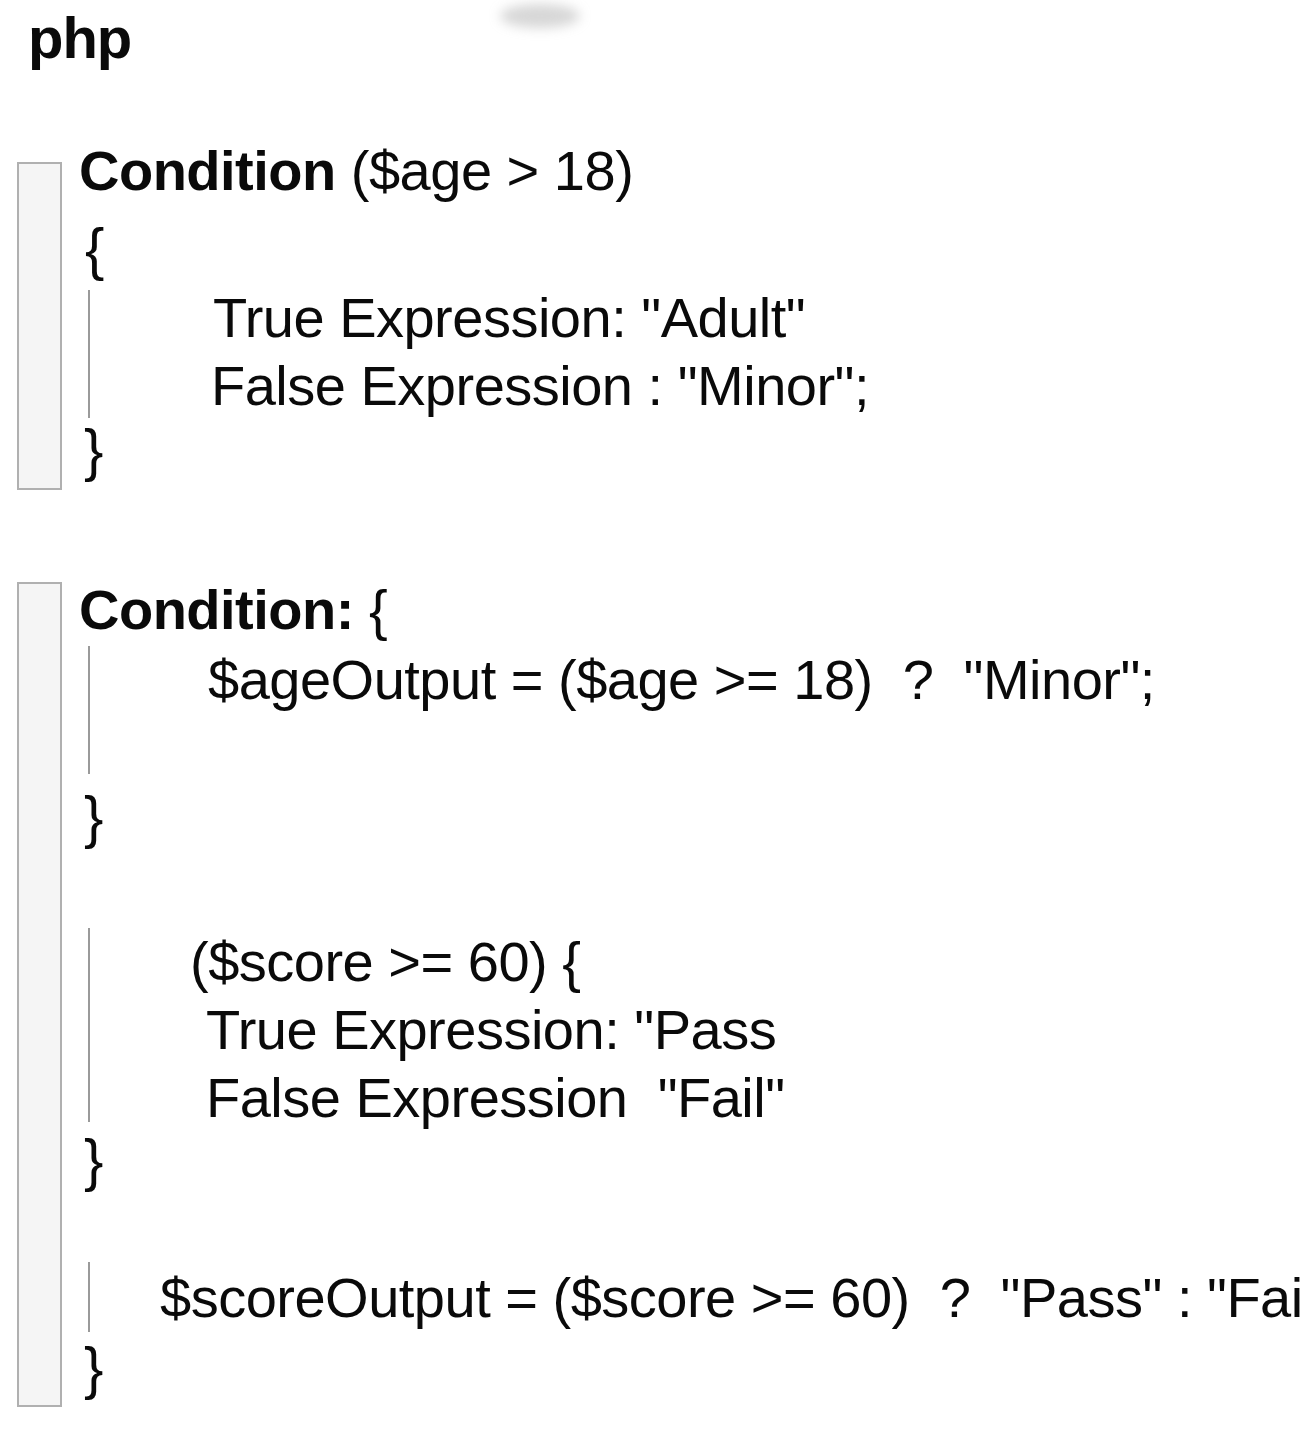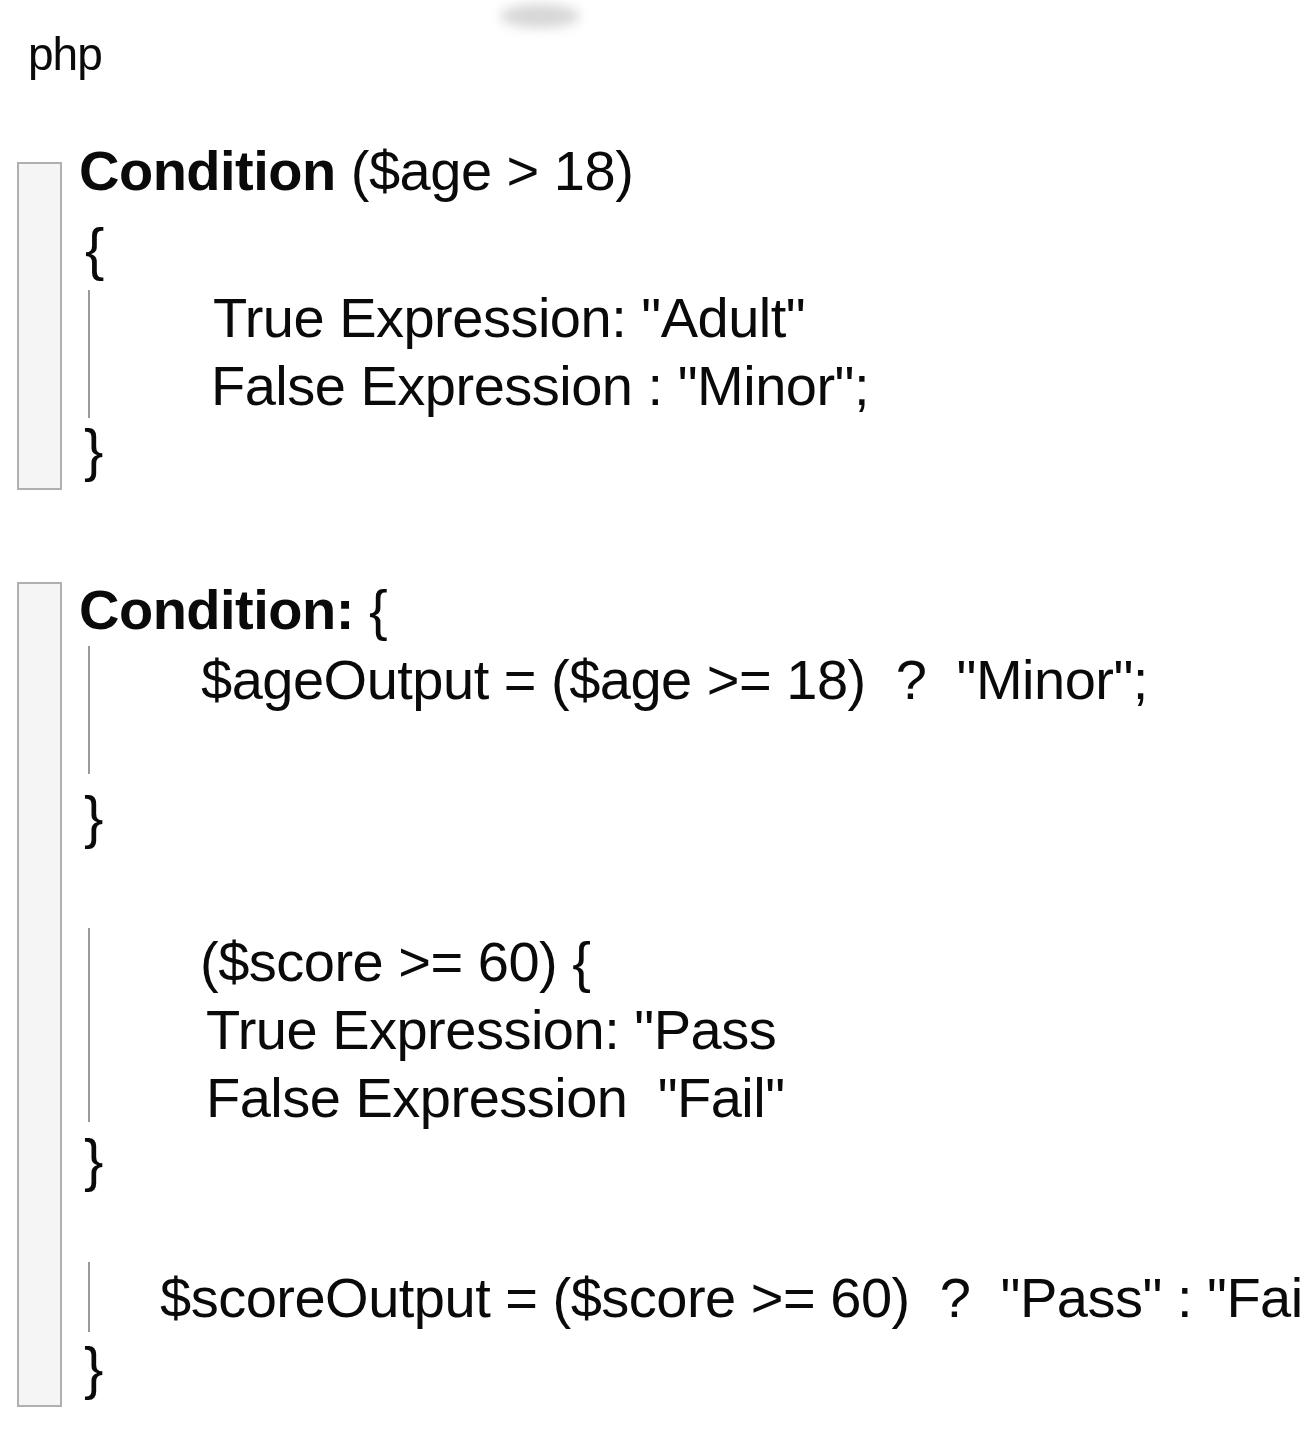--- a/index.html
+++ b/index.html
@@ -11,23 +11,23 @@
     width: 1306px;
     height: 1434px;
     background: #ffffff;
     overflow: hidden;
     font-family: "Liberation Sans", sans-serif;
     color: #0a0a0a;
   }
   .title {
     position: absolute;
     left: 28px;
-    top: 18px;
-    font-size: 46px;
-    font-weight: 400;
+    top: 2px;
+    font-size: 58px;
+    font-weight: 700;
     line-height: 72px;
     letter-spacing: -1px;
   }
   .line {
     position: absolute;
     font-size: 56px;
     line-height: 64px;
     white-space: pre;
     letter-spacing: -0.5px;
   }
@@ -81,27 +81,27 @@
 <div class="line" style="left:211px; top:354px;">False Expression : "Minor";</div>
 
 <div class="line brace" style="left:84px; top:418px;">}</div>
 
 <div class="bar" style="top:582px; height:825px;"></div>
 
 <div class="line" style="left:79px; top:578px;"><span class="kw">Condition:</span><span> {</span></div>
 
 <div class="guide" style="top:646px; height:128px;"></div>
 
-<div class="line" style="left:201px; top:648px;">$ageOutput = ($age &gt;= 18)  ?  "Minor";</div>
+<div class="line" style="left:208px; top:648px;">$ageOutput = ($age &gt;= 18)  ?  "Minor";</div>
 
 <div class="line brace" style="left:84px; top:785px;">}</div>
 
 <div class="guide" style="top:928px; height:194px;"></div>
 
-<div class="line" style="left:200px; top:930px;text-align:center;">($score &gt;= 60) {</div>
+<div class="line" style="left:190px; top:930px;text-align:center;">($score &gt;= 60) {</div>
 <div class="line" style="left:206px; top:998px;">True Expression: "Pass</div>
 <div class="line" style="left:206px; top:1066px;">False Expression  "Fail"</div>
 
 <div class="line brace" style="left:84px; top:1128px;">}</div>
 
 <div class="guide" style="top:1262px; height:70px;"></div>
 
 <div class="line" style="left:160px; top:1266px;">$scoreOutput = ($score &gt;= 60)  ?  "Pass" : "Fail;</div>
 
 <div class="line brace" style="left:84px; top:1336px;">}</div>

